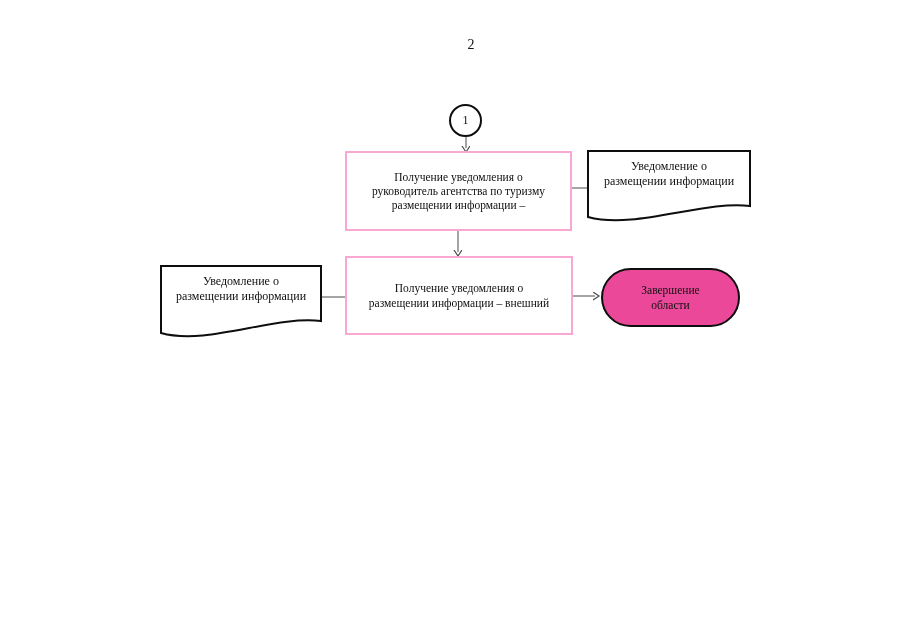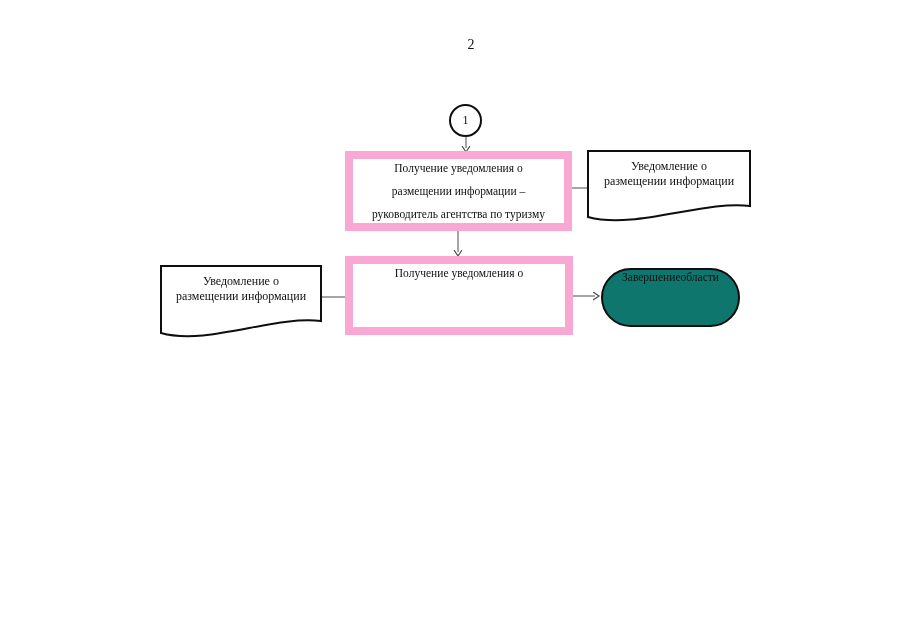--- a/index.html
+++ b/index.html
@@ -31,39 +31,39 @@
     box-sizing: border-box;
     border: 2.5px solid #0e0e0e;
     border-radius: 50%;
     background: #ffffff;
     display: flex; align-items: center; justify-content: center;
     font-size: 12px;
   }
   .process-box {
     position: absolute;
     box-sizing: border-box;
-    border: 8px solid #f9a8d4;
+    border: 2px solid #f9a8d4;
     background: #ffffff;
-    display: flex; flex-direction: column; justify-content: space-between;
+    display: flex; flex-direction: column; justify-content: center;
     text-align: center;
     font-size: 11.5px;
     line-height: 14.2px;
     padding: 2px 4px;
   }
   .box1 { left: 345px; top: 151px; width: 227px; height: 80px; }
   .box2 { left: 345px; top: 256px; width: 228px; height: 79px; }
   .terminator {
     position: absolute;
     left: 601px; top: 268px;
     width: 139px; height: 59px;
     box-sizing: border-box;
     border: 2.5px solid #0e0e0e;
     border-radius: 30px;
-    background: #0f766e;
-    display: flex; justify-content: center;
+    background: #ec4899;
+    display: flex; flex-direction: column; justify-content: center;
     text-align: center;
     font-size: 11.5px;
     line-height: 14.5px;
   }
   .doc { position: absolute; }
   .doc svg { display: block; }
   .doc-text {
     position: absolute;
     left: 0; right: 0; top: 9px;
     text-align: center;
@@ -92,36 +92,37 @@
     <line x1="322" y1="297" x2="346" y2="297" stroke="#4a4a4a" stroke-width="1"></line>
     <line x1="573" y1="296" x2="595" y2="296" stroke="#4a4a4a" stroke-width="1" marker-end="url(#arrowV)"></line>
   </svg>
 
   <div class="flow-circle">
     <span>1</span>
   </div>
 
   <div class="process-box box1">
     <div>Получение уведомления о</div>
+    <div>руководитель агентства по туризму</div>
     <div>размещении информации –</div>
-    <div>руководитель агентства по туризму</div>
   </div>
 
   <div class="doc doc-right">
     <svg width="164" height="78" viewBox="0 0 164 78">
       <path d="M1 1 H163 V56 C117 50 48 80 1 67 Z" fill="#ffffff" stroke="#0e0e0e" stroke-width="2"></path>
     </svg>
     <div class="doc-text">
       <div>Уведомление о</div>
       <div>размещении информации</div>
     </div>
   </div>
 
   <div class="process-box box2">
     <div>Получение уведомления о</div>
+    <div>размещении информации – внешний</div>
   </div>
 
   <div class="doc doc-left">
     <svg width="162" height="78" viewBox="0 0 162 78">
       <path d="M1 1 H161 V56 C115 50 47 81 1 68 Z" fill="#ffffff" stroke="#0e0e0e" stroke-width="2"></path>
     </svg>
     <div class="doc-text">
       <div>Уведомление о</div>
       <div>размещении информации</div>
     </div>

